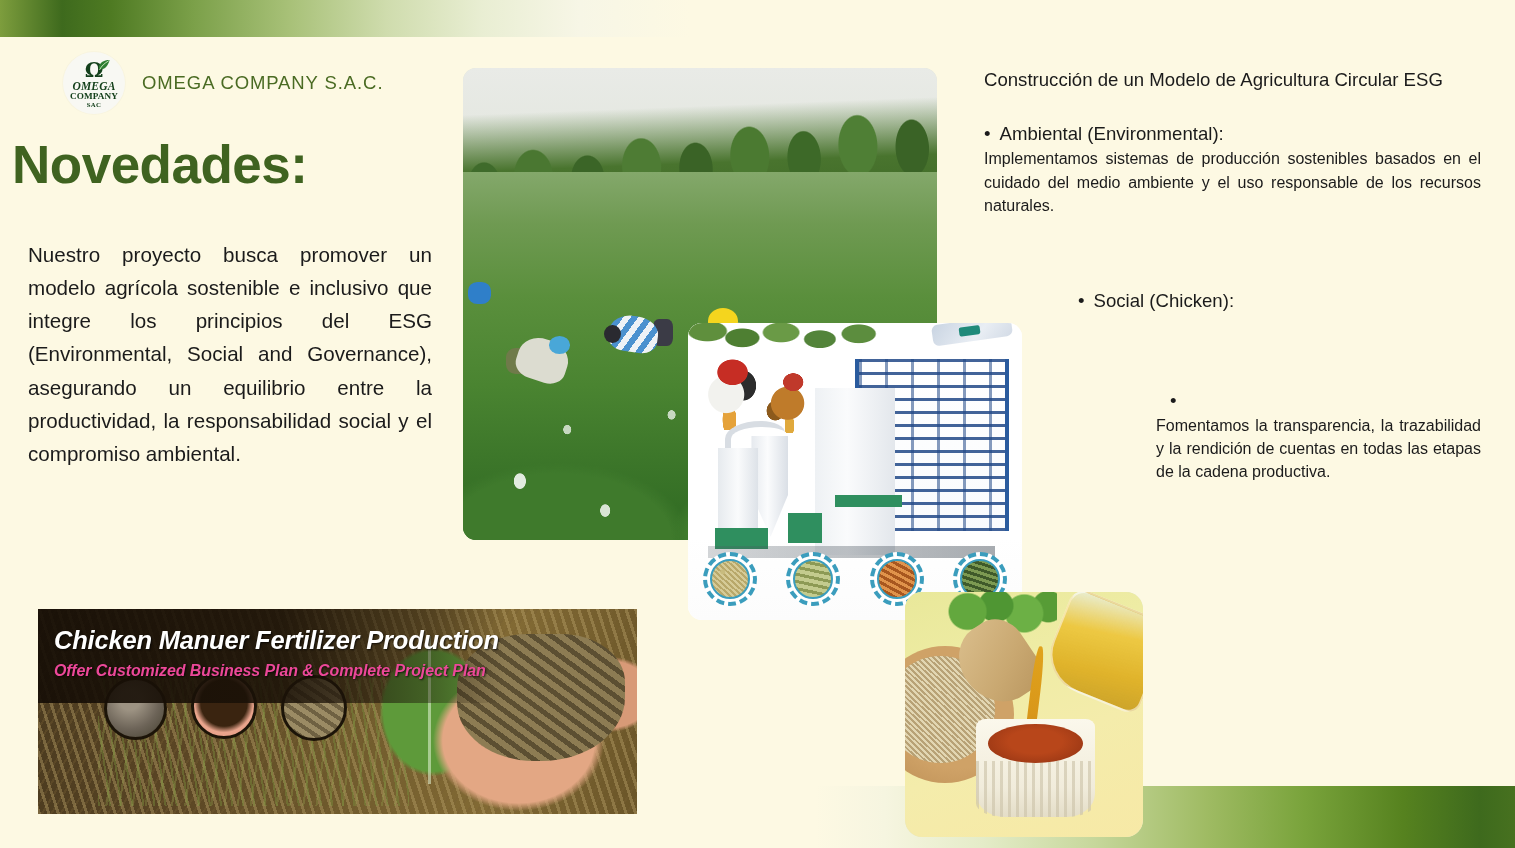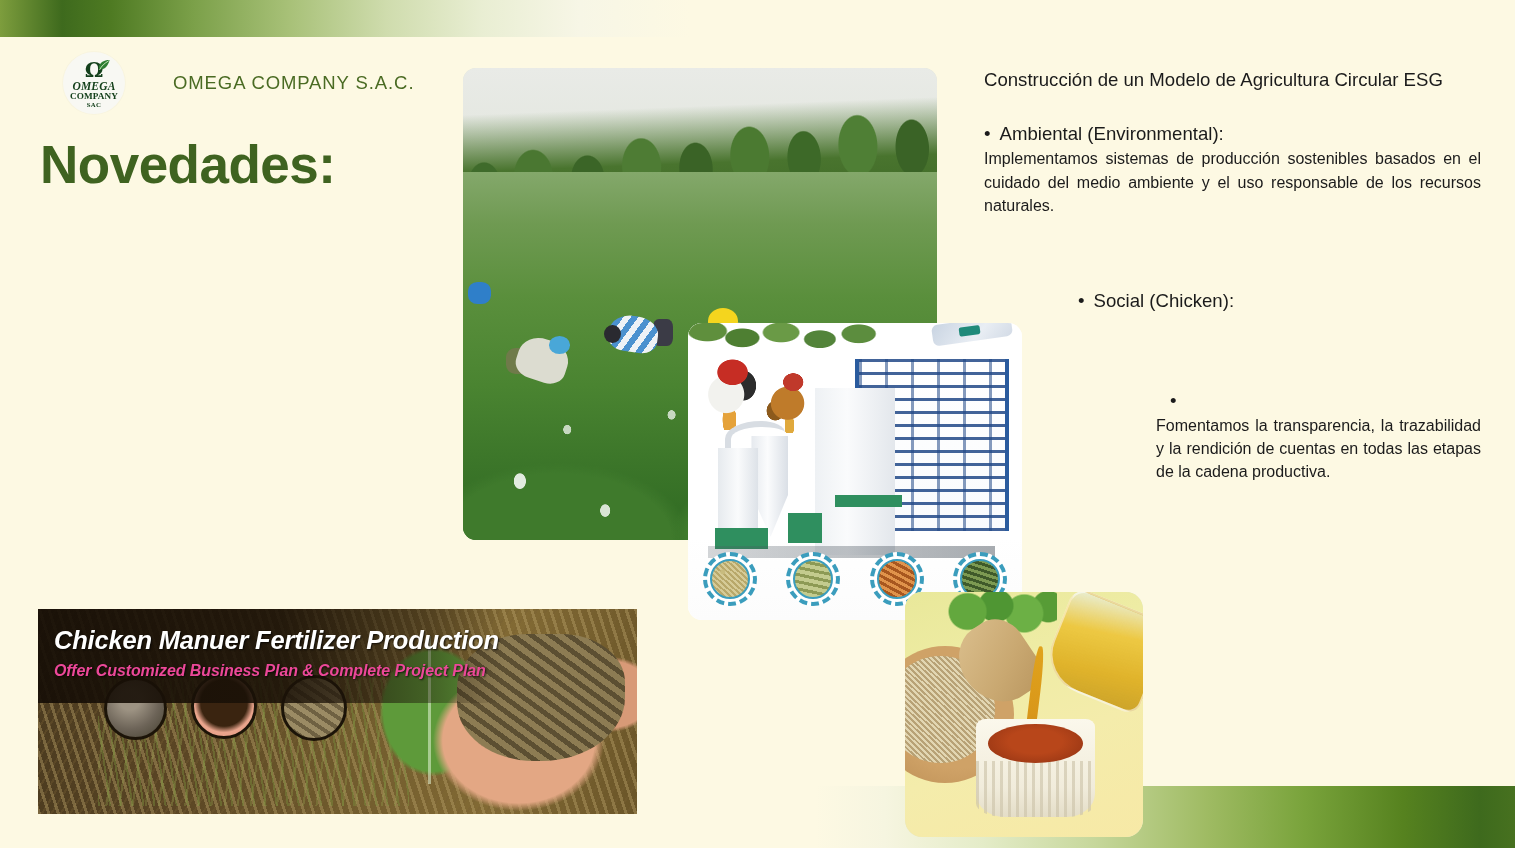--- a/index.html
+++ b/index.html
@@ -123,27 +123,26 @@
     font-size: 6.8px;
     letter-spacing: 0.3px;
     color: #14401b;
     margin-top: 0.5px;
   }
   .brand-name {
     font-size: 18.5px;
     letter-spacing: 0.9px;
     color: #4a6b23;
     white-space: nowrap;
-    margin-left: 31px;
   }
 
   
   .headline {
     position: absolute;
-    left: 40px; top: 137px;
+    left: 12px; top: 137px;
     font-size: 53px;
     font-weight: 700;
     color: #3f6320;
     letter-spacing: -0.5px;
     line-height: 1.05;
     text-align: center;
   }
   .lead-copy {
     position: absolute;
     left: 28px; top: 238px;
@@ -548,20 +547,21 @@
       <div class="logo-words">
         <span class="logo-l1">OMEGA</span>
         <span class="logo-l2">COMPANY</span>
         <span class="logo-l3">SAC</span>
       </div>
     </div>
     <div class="brand-name">OMEGA COMPANY S.A.C.</div>
   </div>
 
   <h1 class="headline">Novedades:</h1>
+  <p class="lead-copy">Nuestro proyecto busca promover un modelo agrícola sostenible e inclusivo que integre los principios del ESG (Environmental, Social and Governance), asegurando un equilibrio entre la productividad, la responsabilidad social y el compromiso ambiental.</p>
 
   <div class="right-col">
     <div class="esg-title">Construcción de un Modelo de Agricultura Circular ESG</div>
 
     <div class="esg-block environmental">
       <div class="esg-head">
         <span class="esg-bullet">•</span>
         <span>Ambiental (Environmental):</span>
       </div>
       <div class="esg-body">Implementamos sistemas de producción sostenibles basados en el cuidado del medio ambiente y el uso responsable de los recursos naturales.</div>

